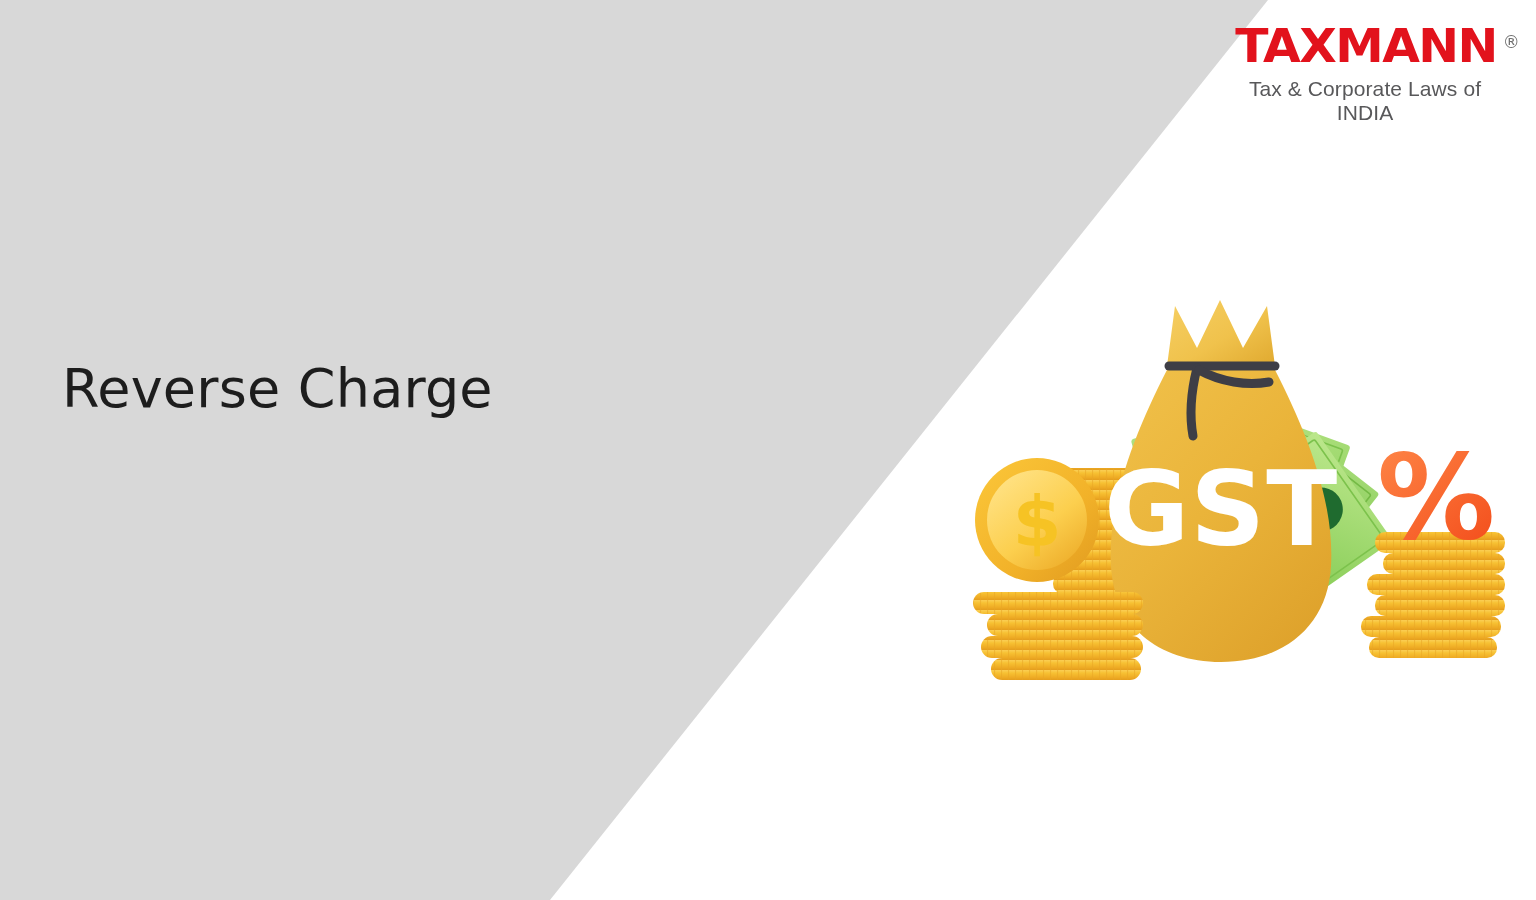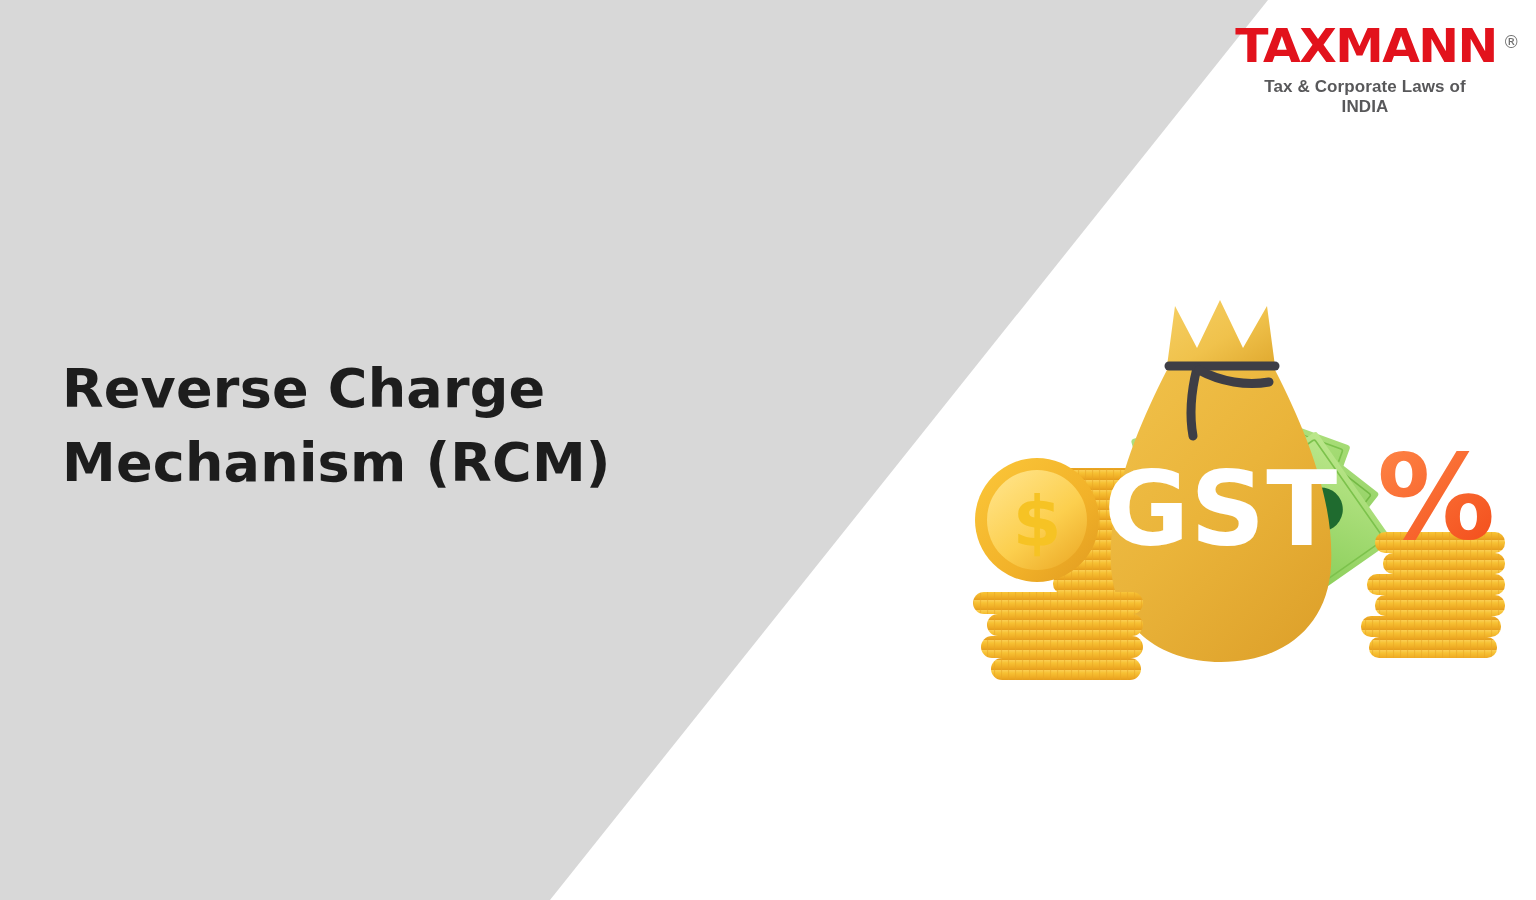--- a/index.html
+++ b/index.html
@@ -37,21 +37,21 @@
   .title-block {
     position: absolute;
     left: 62px;
     top: 352px;
     width: 620px;
   }
   .title-line {
     font-family: "DejaVu Sans", "Liberation Sans", sans-serif;
     font-size: 54px;
     line-height: 74px;
-    font-weight: 700;
+    font-weight: 400;
     color: #1d1d1d;
     letter-spacing: 0.2px;
     white-space: nowrap;
   }
 
   
   .logo {
     position: absolute;
     right: 38px;
     top: 22px;
@@ -78,22 +78,22 @@
     font-size: 17px;
     font-weight: normal;
     color: #6f6f6f;
     letter-spacing: 0;
     transform: scaleX(0.94);
   }
   .logo-tag {
     margin-top: 7px;
     margin-right: 16px;
     font-family: "Liberation Sans", sans-serif;
-    font-size: 17px;
-    font-weight: bold;
+    font-size: 21px;
+    font-weight: normal;
     color: #58585a;
     letter-spacing: 0.1px;
   }
 
   
   .illustration {
     position: absolute;
     left: 935px;
     top: 270px;
     width: 570px;
@@ -127,21 +127,20 @@
 </head>
 <body>
 
 <div class="stage">
 
   <div class="bg-white"></div>
   <div class="bg-grey"></div>
 
   <div class="title-block">
     <div class="title-line">Reverse Charge</div>
-    <div class="title-line">Mechanism (RCM)</div>
   </div>
 
   <div class="logo">
     <div class="logo-word">
       <span>TAXMANN</span>
       <span class="logo-reg">®</span>
     </div>
     <div class="logo-tag">Tax &amp; Corporate Laws of INDIA</div>
   </div>
 

